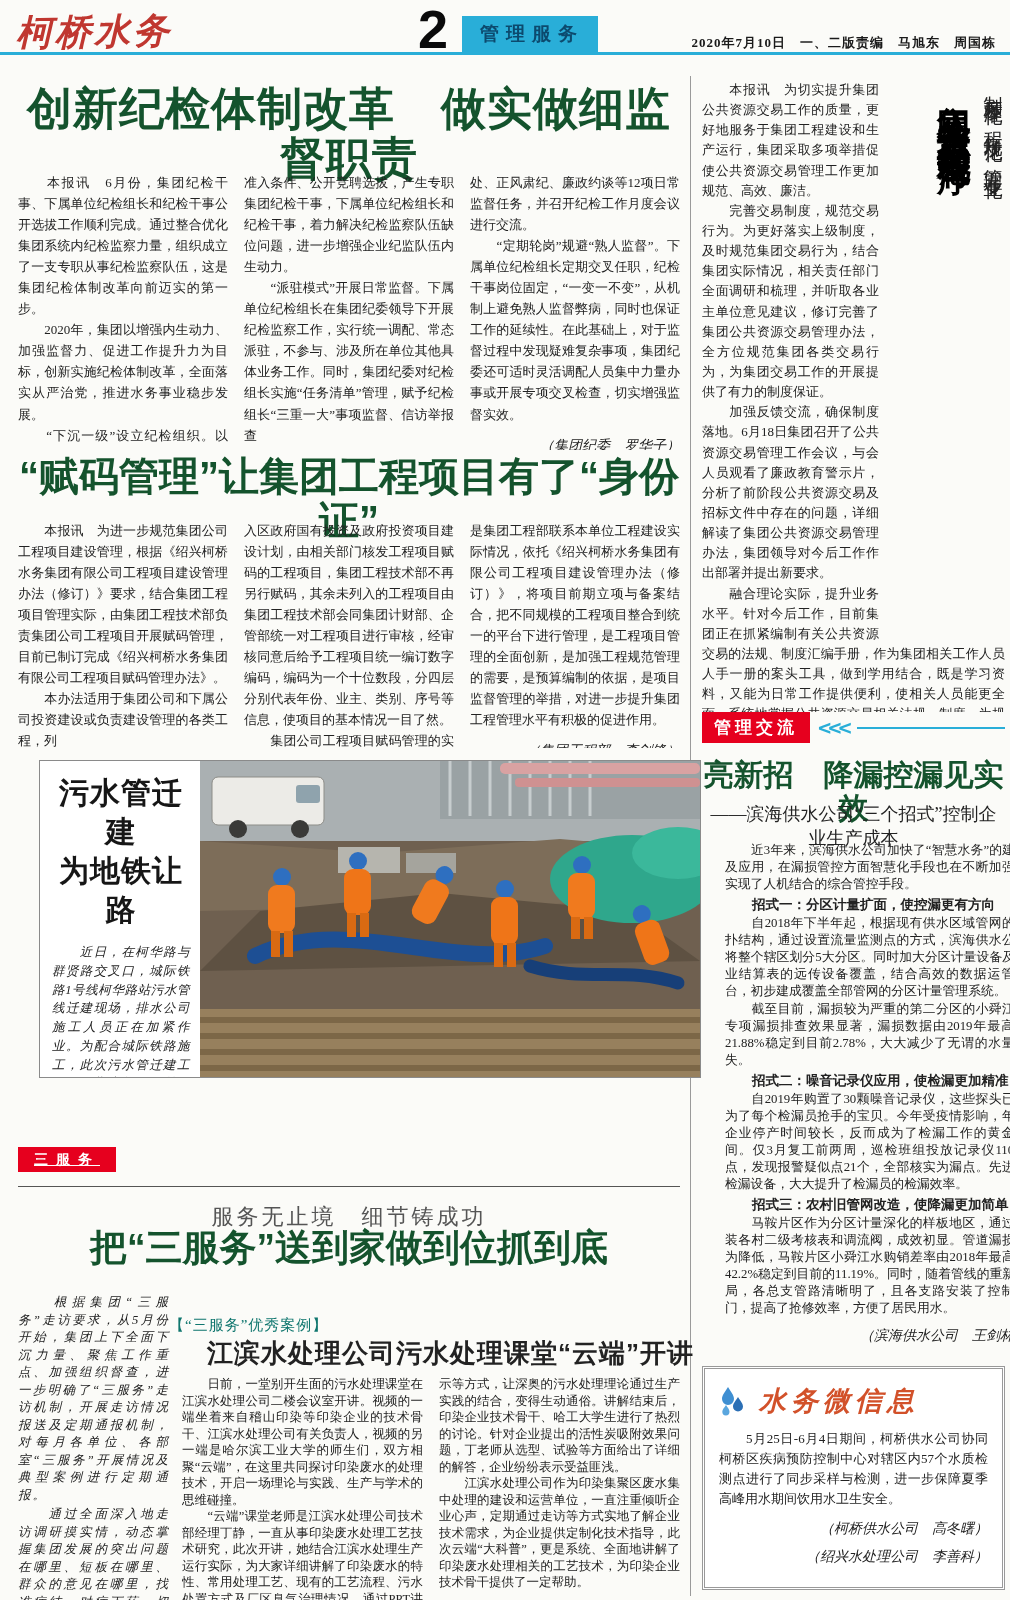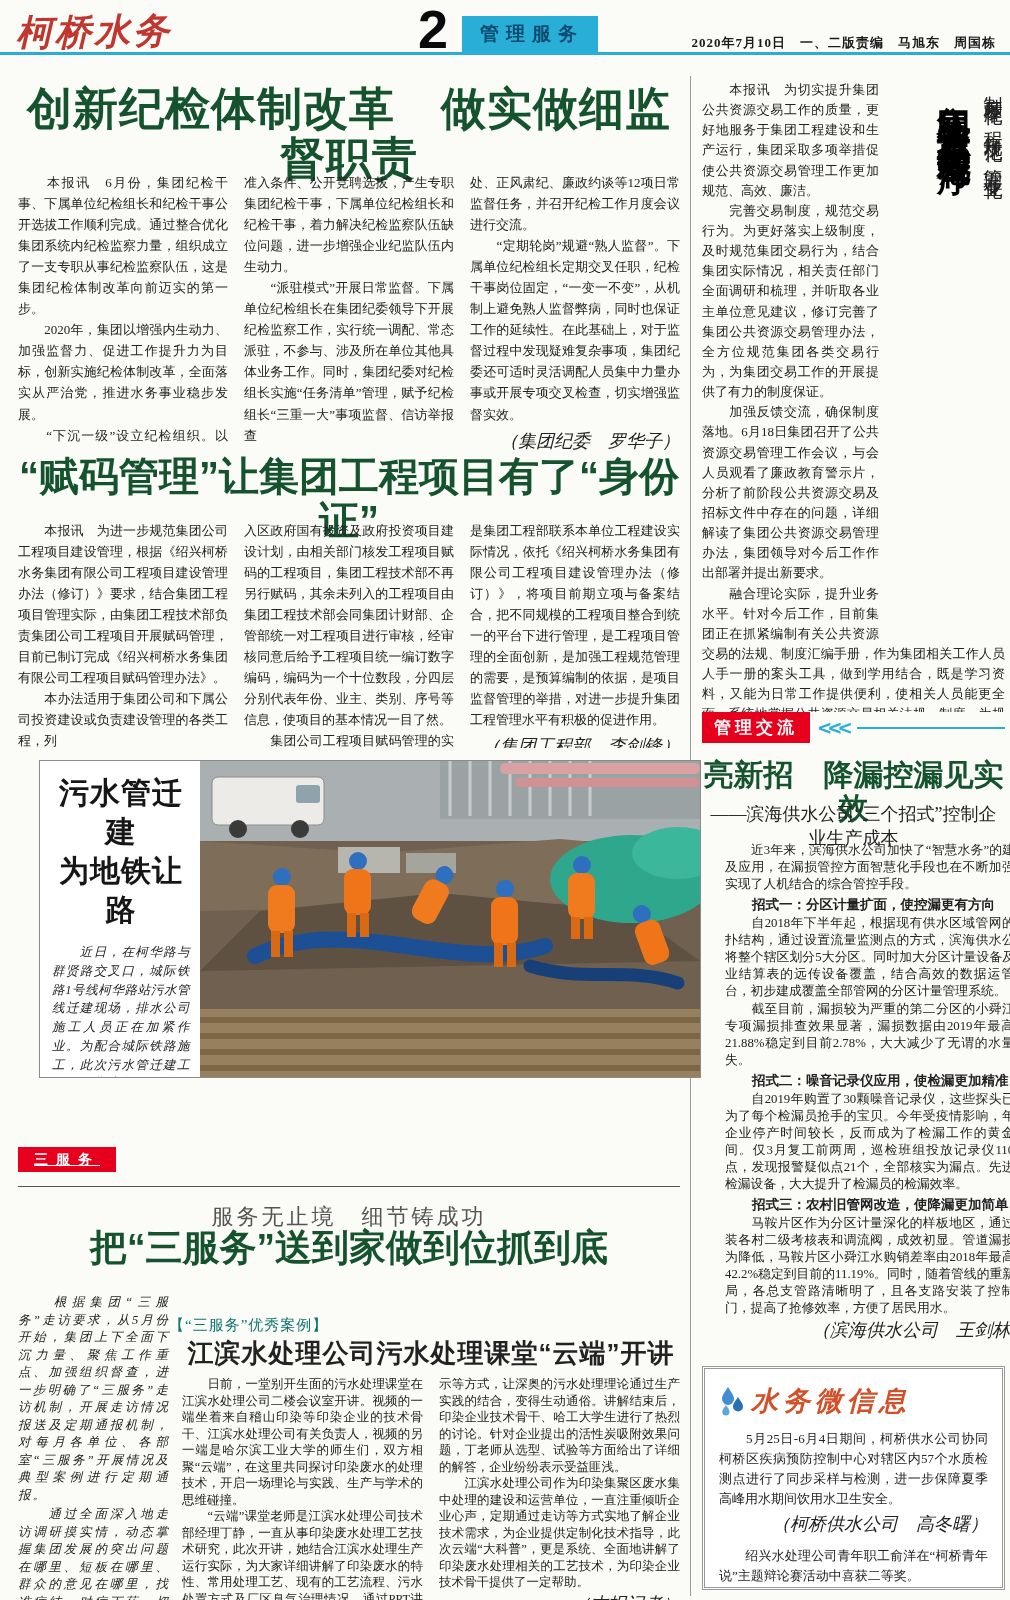--- a/index.html
+++ b/index.html
@@ -11,21 +11,21 @@
   .logo{left:16px;top:8px;font-size:36px;font-weight:bold;font-style:italic;color:#c03730;letter-spacing:3px;transform:rotate(-1deg);}
   .pagenum{left:418px;top:2px;font-size:54px;font-weight:bold;color:#0a0a0a;line-height:1;}
   .section-badge{left:462px;top:16px;background:#29aed8;color:#0c4a6e;font-size:19px;font-weight:bold;letter-spacing:7px;padding:5px 14px 5px 18px;}
   .dateline{right:14px;top:34px;font-size:13px;font-weight:bold;color:#1a1a1a;letter-spacing:1px;}
   .head-rule{left:0;top:52px;width:1010px;height:3px;background:#29aed8;}
   .v-divider{left:690px;top:76px;width:1px;height:1520px;background:#9a9a9a;}
   
   .cols{display:flex;gap:16px;}
   .col{flex:1;min-width:0;font-size:13px;line-height:1.62;text-align:justify;overflow:hidden;}
   .col p{margin:0;}
-  .byline{text-align:right;font-style:italic;font-size:18px;margin-top:2px;}
+  .byline{text-align:right;font-style:italic;font-size:14px;margin-top:10px;}
   .big-head{font-weight:bold;text-align:center;color:#14532d;line-height:1.1;}
   
   .a1-head{left:18px;top:84px;width:662px;font-size:45px;letter-spacing:1px;}
   .a1-cols{left:18px;top:172px;width:662px;height:278px;}
   .a2-head{left:18px;top:454px;width:662px;font-size:40px;}
   .a2-cols{left:18px;top:520px;width:662px;height:228px;}
   
   .zy-wrap{left:702px;top:80px;width:303px;height:632px;font-size:13px;line-height:1.55;text-align:justify;overflow:hidden;}
   .zy-wrap p{margin:0;}
   .vert-wrap{float:right;width:118px;height:540px;margin:0 0 8px 8px;display:flex;justify-content:flex-end;}
@@ -51,26 +51,26 @@
   .photo-area svg{display:block;width:100%;height:100%;}
   
   .sf-badge{left:18px;top:1150px;}
   .sf-badge .red-badge{font-size:14px;letter-spacing:8px;padding:5px 16px;text-decoration:underline;}
   .sf-rule{left:18px;top:1186px;width:662px;height:1px;background:#555;}
   .sf-kicker{left:18px;top:1202px;width:662px;text-align:center;font-size:22px;color:#555;letter-spacing:3px;}
   .sf-head{left:18px;top:1228px;width:662px;font-size:37px;}
   .sf-left{left:18px;top:1294px;width:152px;height:306px;font-size:12.5px;font-style:italic;line-height:1.4;letter-spacing:2px;text-align:justify;overflow:hidden;}
   .sf-left p{margin:0 0 2px 0;}
   .case-tag{left:169px;top:1316px;font-size:15px;color:#0f766e;letter-spacing:1px;}
-  .case-head{left:182px;top:1336px;width:498px;font-size:26px;font-weight:bold;letter-spacing:1px;text-align:center;}
+  .case-head{left:196px;top:1336px;width:498px;font-size:26px;font-weight:bold;letter-spacing:1px;text-align:right;}
   .case-cols{left:182px;top:1376px;width:498px;height:224px;}
   .case-cols .col{font-size:12.5px;line-height:1.32;}
   
   .wx-box{left:702px;top:1366px;width:303px;height:224px;border:3px double #999;background:#fff;box-sizing:border-box;padding:10px 14px;overflow:hidden;}
-  .wx-title-row{display:flex;align-items:center;gap:6px;margin-top:4px;}
+  .wx-title-row{display:flex;align-items:center;gap:14px;margin-top:4px;}
   .wx-title{font-size:27px;font-weight:bold;font-style:italic;color:#d2512a;letter-spacing:5px;}
   .wx-item{font-size:13px;line-height:1.55;text-align:justify;margin-top:10px;}
   .wx-item:first-of-type{margin-top:14px;}
 </style>
 </head>
 <body>
 
 <div class="page">
 
   <div class="abs logo">柯桥水务</div>
@@ -264,17 +264,16 @@
     <div class="wx-title-row">
       <svg width="26" height="32" viewBox="0 0 26 32">
         <path d="M9 2 C12 7 15 10 15 14 a6 6 0 1 1 -12 0 C3 10 6 7 9 2 Z" fill="#3f8fd2"></path>
         <path d="M19 12 C21.5 16 24 18.5 24 21.5 a5 5 0 1 1 -10 0 C14 18.5 16.5 16 19 12 Z" fill="#2b6fb5"></path>
         <path d="M7 20 C8.8 22.8 10.5 24.6 10.5 26.8 a3.6 3.6 0 1 1 -7.2 0 C3.3 24.6 5.2 22.8 7 20 Z" fill="#5aa6de"></path>
       </svg>
       <span class="wx-title">水务微信息</span>
     </div>
     <div class="wx-item">　　5月25日-6月4日期间，柯桥供水公司协同柯桥区疾病预防控制中心对辖区内57个水质检测点进行了同步采样与检测，进一步保障夏季高峰用水期间饮用水卫生安全。</div>
     <div class="byline">（柯桥供水公司　高冬曙）</div>
-    <div class="wx-item">　　绍兴水处理公司青年职工俞洋在“柯桥青年说”主题辩论赛活动中喜获二等奖。</div>
     <div class="byline">（绍兴水处理公司　李善科）</div>
   </div>
 
 </div>
 
 </body></html>

